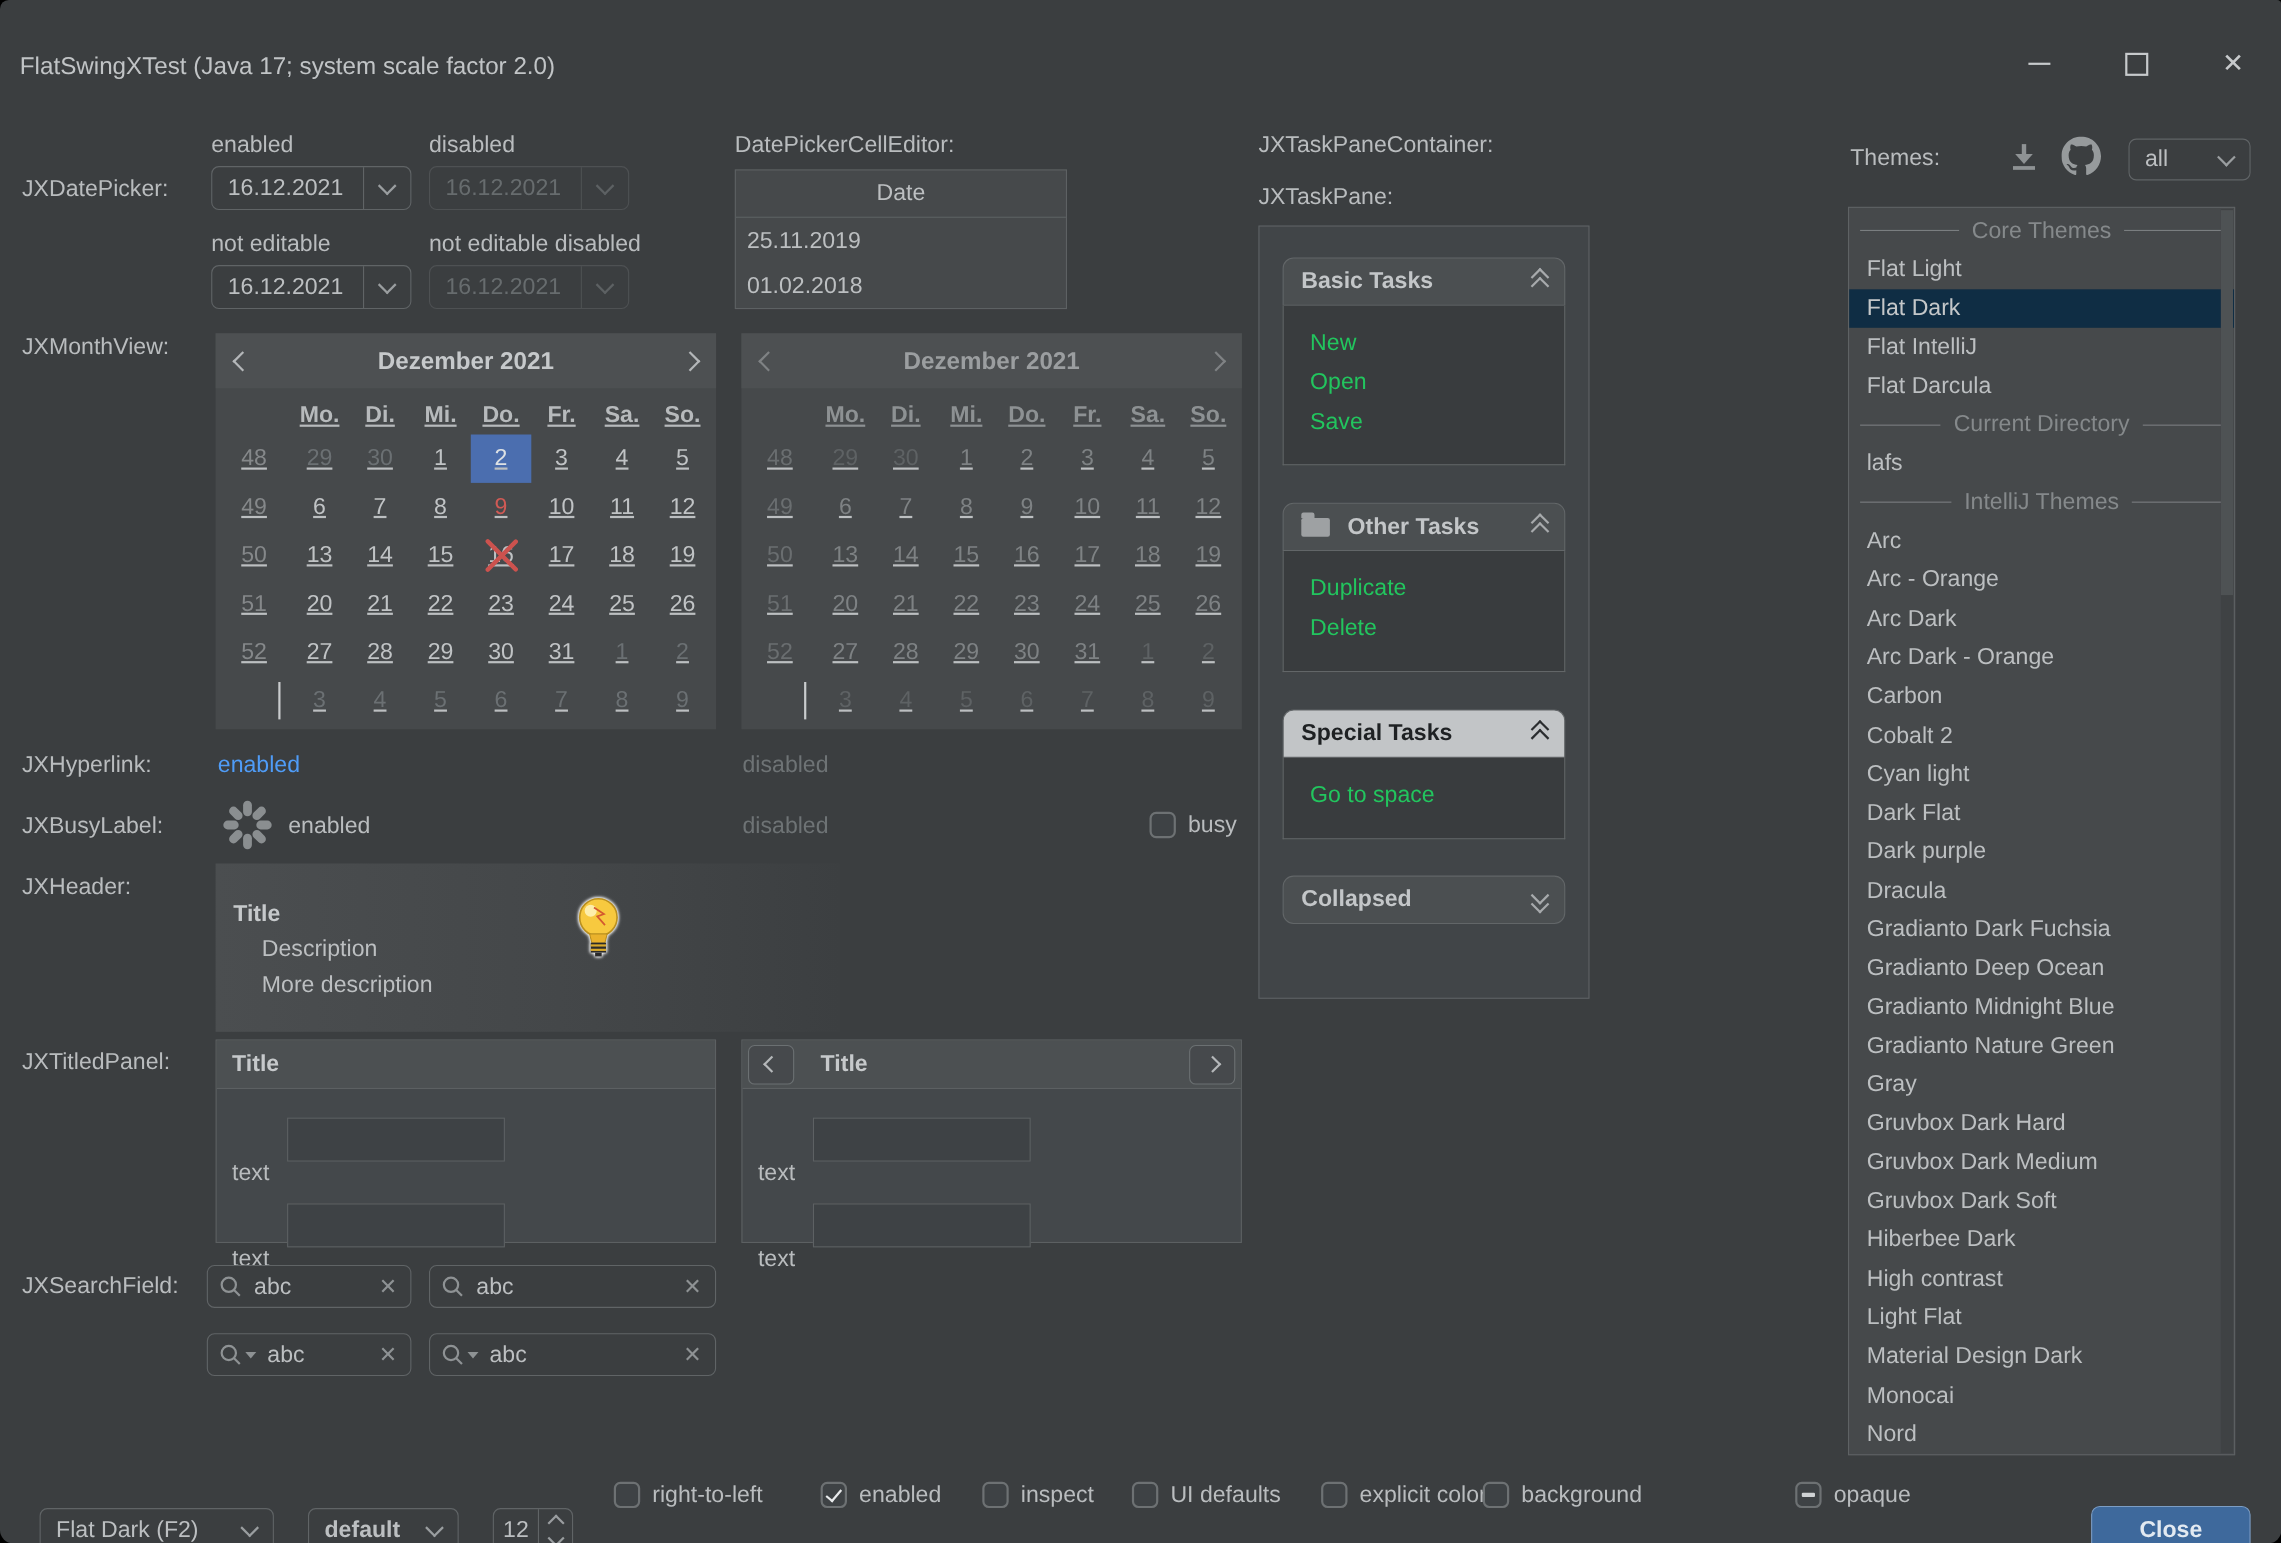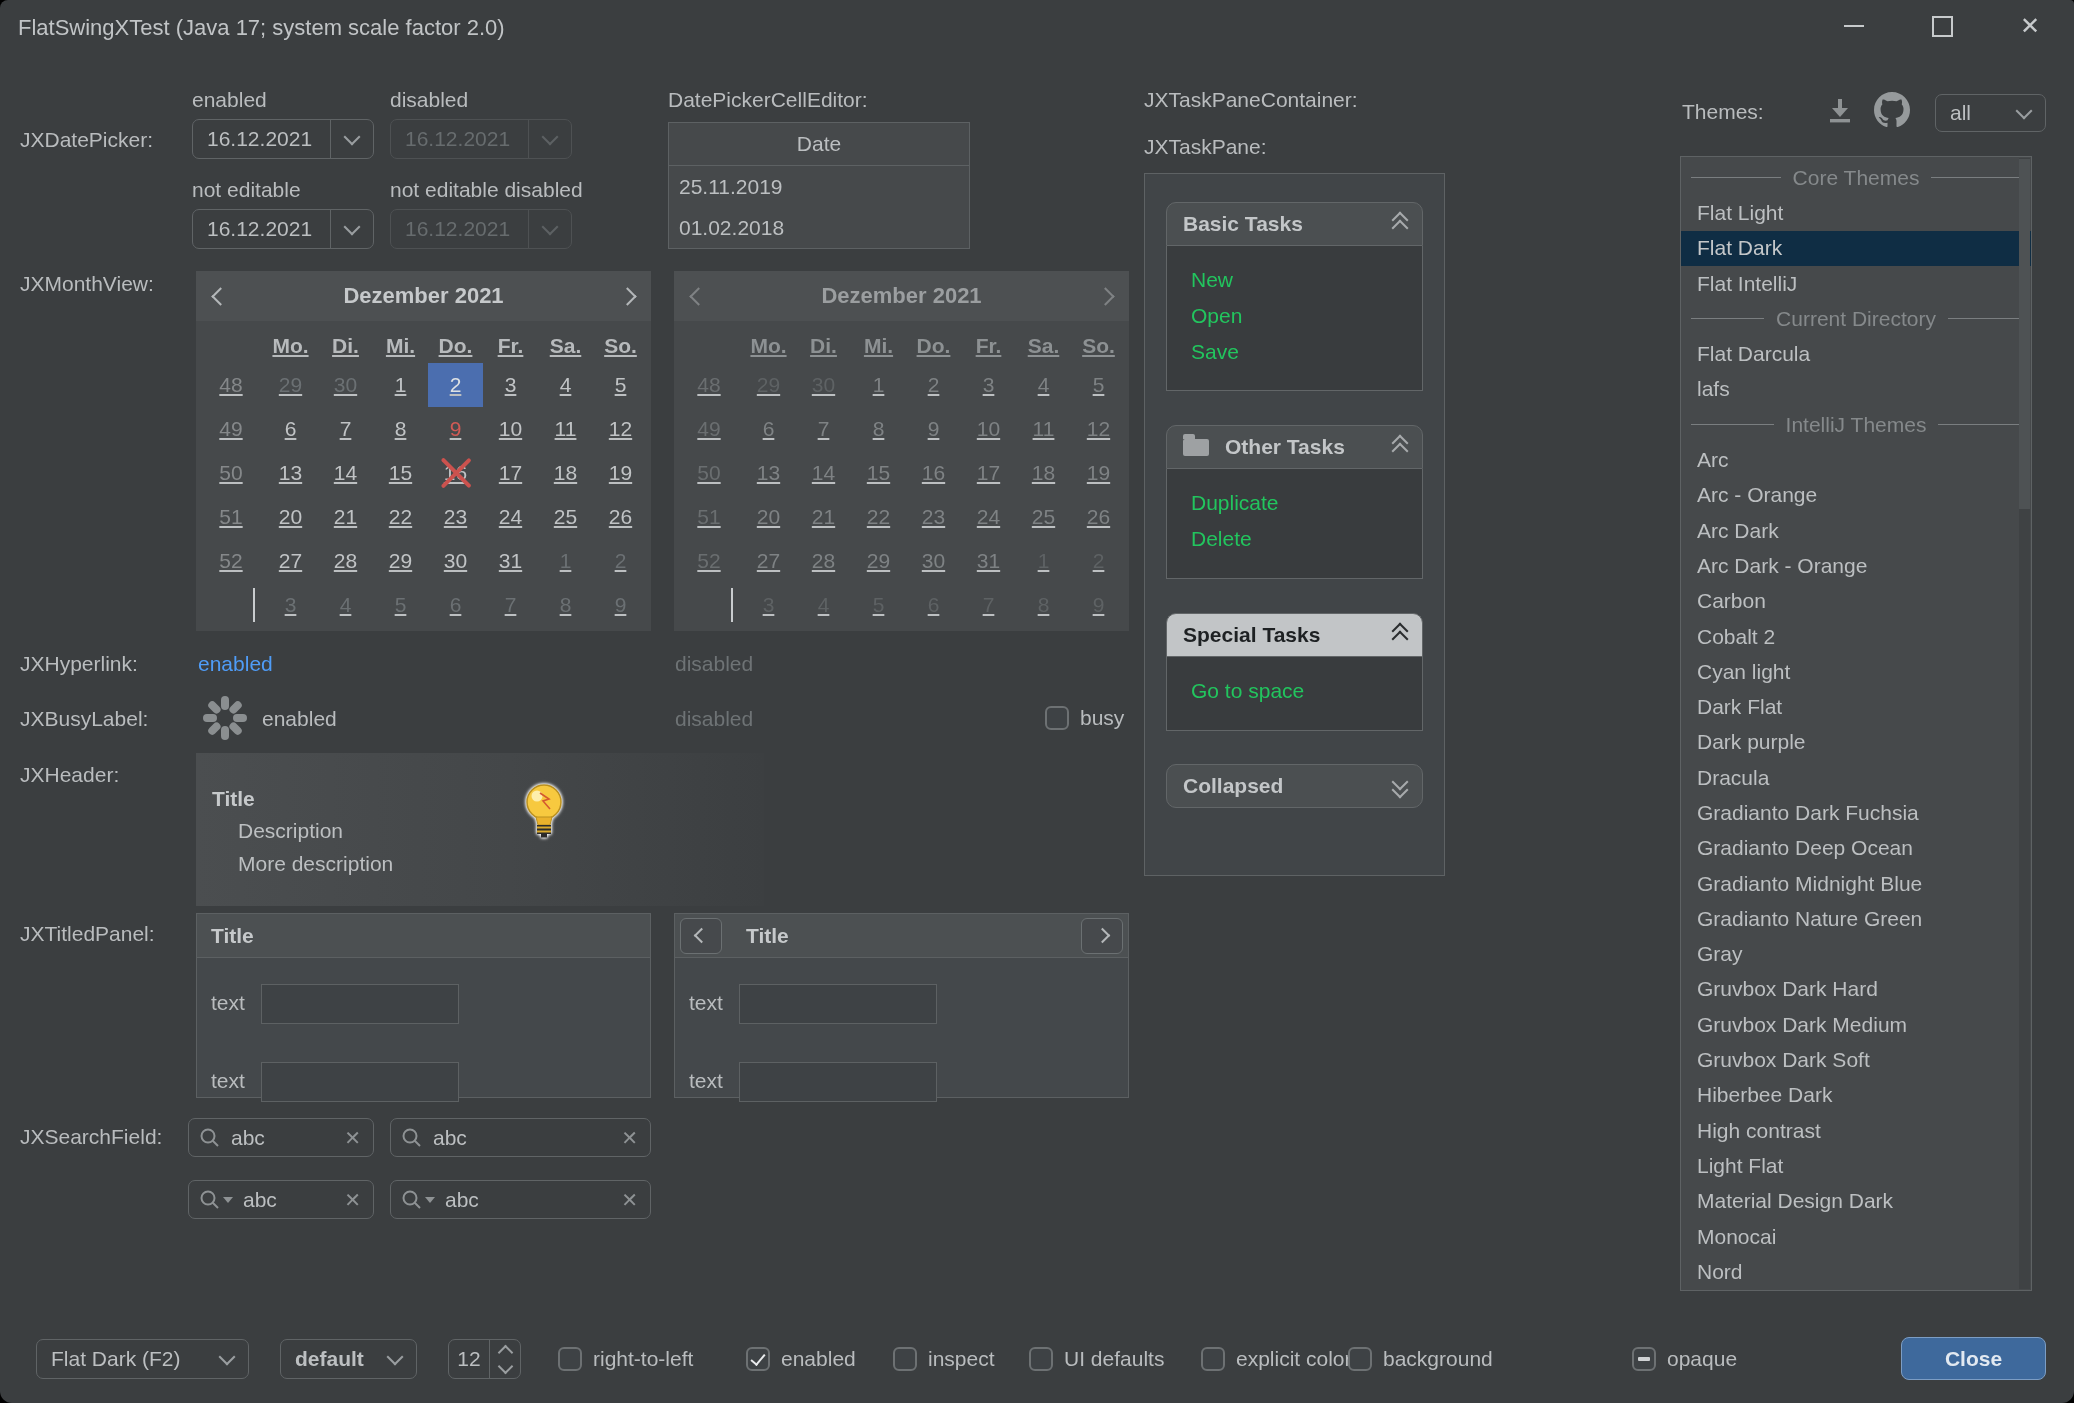--- a/index.html
+++ b/index.html
@@ -1,20 +1,20 @@
 <!DOCTYPE html>
 <html><head>
 <meta charset="utf-8">
 <style>
   html,body{margin:0;padding:0;background:#000;}
   body{width:2074px;height:1403px;position:relative;overflow:hidden;
        font-family:"Liberation Sans",sans-serif;}
   #window{position:absolute;inset:0;background:#3b3e40;border-radius:8px 4px 12px 12px;
           overflow:hidden;color:#bcbfc1;font-size:21px;}
-  .abs{position:absolute;}
+  .abs{position:absolute;margin-top:32px;}
   .lbl{color:#b9bcbe;white-space:nowrap;}
   .dimtext{color:#6e7375;}
 
   
   .title{left:18px;top:15px;font-size:22px;color:#c1c4c6;}
   .win-controls{right:0;top:0;display:flex;}
   .win-btn{width:88px;height:52px;display:flex;align-items:center;justify-content:center;}
   .ic-min{width:20px;height:2px;background:#c7cacc;}
   .ic-max{width:17px;height:17px;border:2px solid #c7cacc;}
   .ic-close{font-size:24px;color:#c7cacc;line-height:1;}
@@ -563,26 +563,26 @@
   </div>
   <div class="abs themes-list" id="themes-list">
       <div class="t-row t-head">
         <div class="line"></div>
         <span>Core Themes</span>
         <div class="line"></div>
       </div>
       <div class="t-row t-item">Flat Light</div>
       <div class="t-row t-item selected">Flat Dark</div>
       <div class="t-row t-item">Flat IntelliJ</div>
+      <div class="t-row t-item">Flat Darcula</div>
       <div class="t-row t-head">
         <div class="line"></div>
         <span>Current Directory</span>
         <div class="line"></div>
       </div>
-      <div class="t-row t-item">Flat Darcula</div>
       <div class="t-row t-item">lafs</div>
       <div class="t-row t-head">
         <div class="line"></div>
         <span>IntelliJ Themes</span>
         <div class="line"></div>
       </div>
       <div class="t-row t-item">Arc</div>
       <div class="t-row t-item">Arc - Orange</div>
       <div class="t-row t-item">Arc Dark</div>
       <div class="t-row t-item">Arc Dark - Orange</div>

